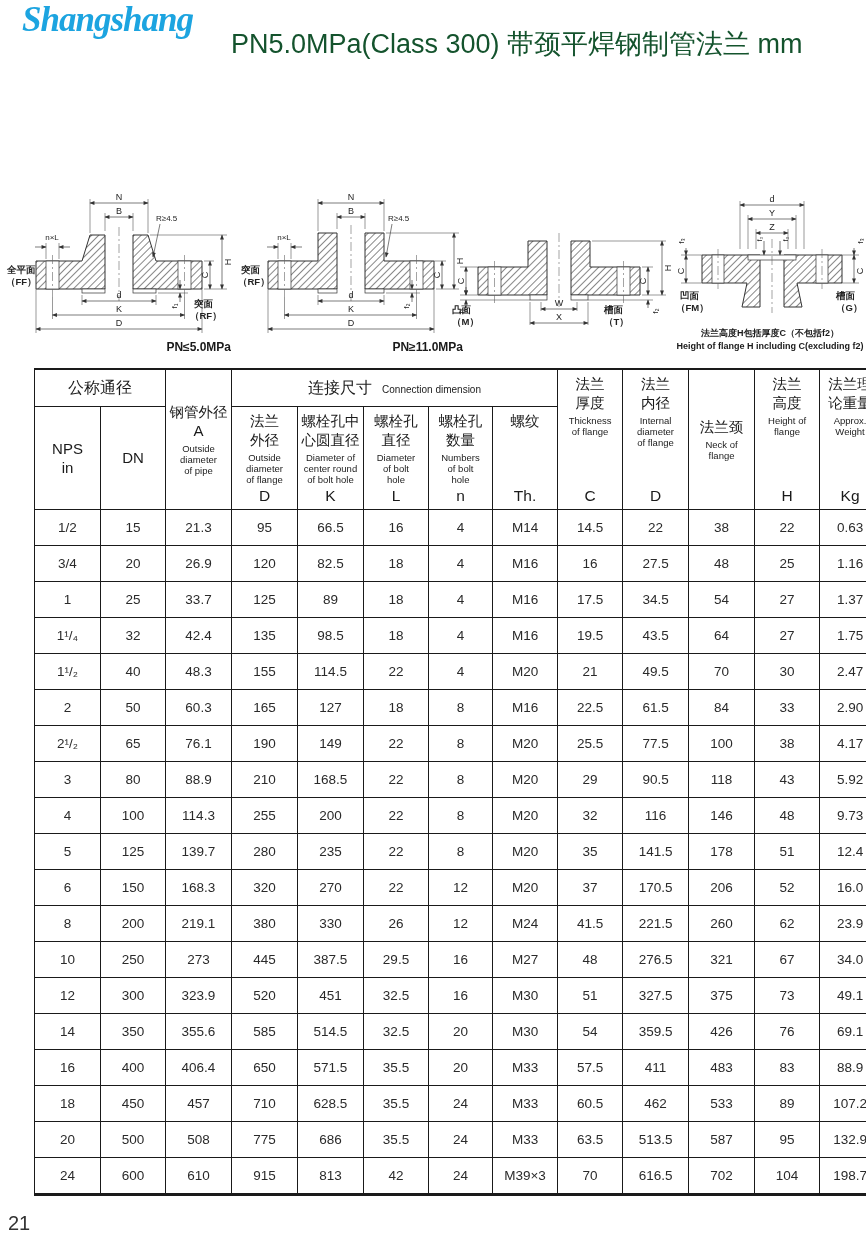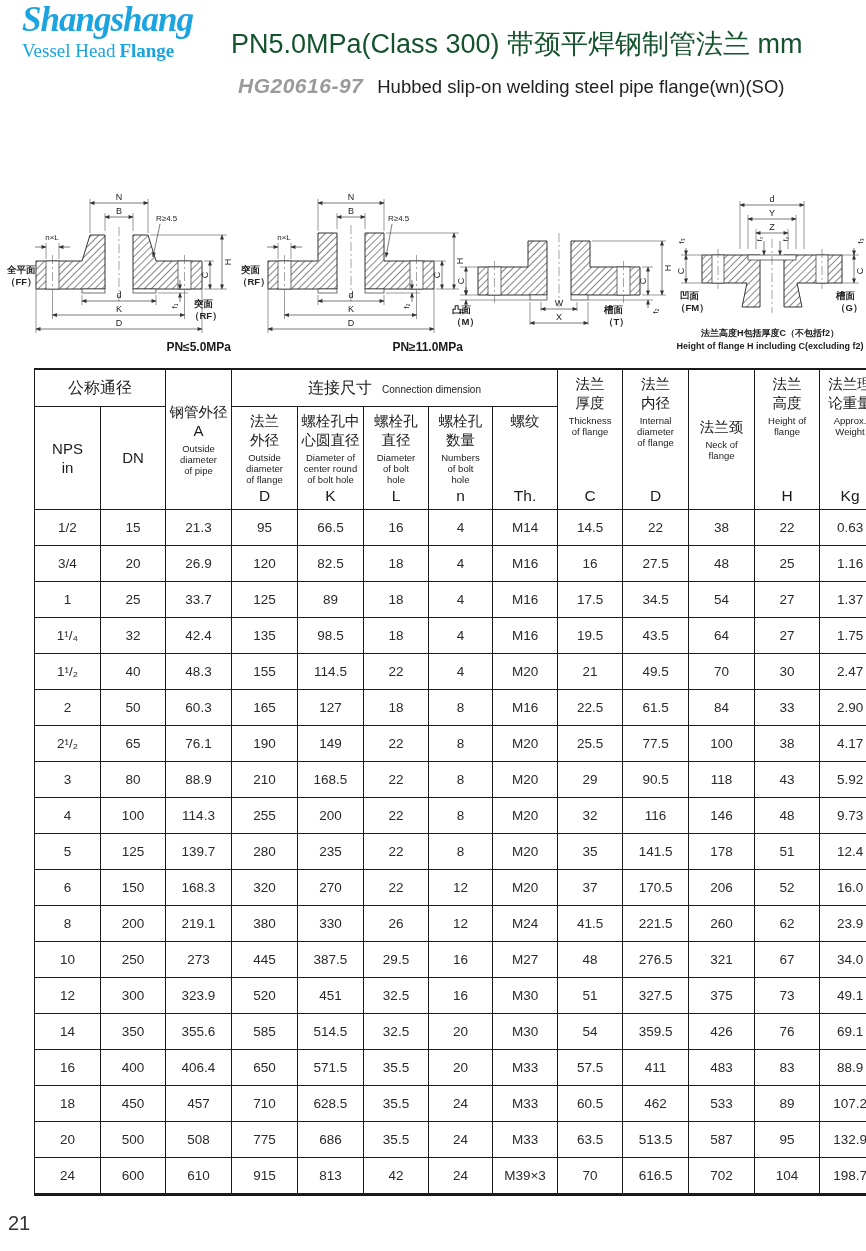--- a/index.html
+++ b/index.html
@@ -48,26 +48,22 @@
   .spec td{height:35px;font-size:13.5px;color:#2a2a2a;}
   .pagenum{position:absolute;left:8px;top:1212px;font-size:20px;color:#333;}
 </style>
 </head>
 <body>
 
 <div class="page">
 
   <div class="logo">
     <div class="logo-main">Shangshang</div>
-    <div class="logo-sub"><span>Vessel Head</span><span class="b">Flange</span></div>
   </div>
   <div class="title-line">PN5.0MPa(Class 300) 带颈平焊钢制管法兰  mm</div>
-  <div class="sub-line">
-    <span class="hg">HG20616-97</span><span class="sub-en">Hubbed slip-on welding steel pipe flange(wn)(SO)</span>
-  </div>
 
   <div class="drawings">
 
     <div class="draw d1">
       <svg width="225" height="152" viewBox="0 0 225 152">
         <defs>
           <pattern id="h1" patternUnits="userSpaceOnUse" width="5" height="5" patternTransform="rotate(45)">
             <line x1="2.5" y1="0" x2="2.5" y2="5" stroke="#888" stroke-width="1"></line>
           </pattern>
           <marker id="a1" viewBox="0 0 10 10" refX="9" refY="5" markerWidth="9" markerHeight="7" orient="auto-start-reverse">

